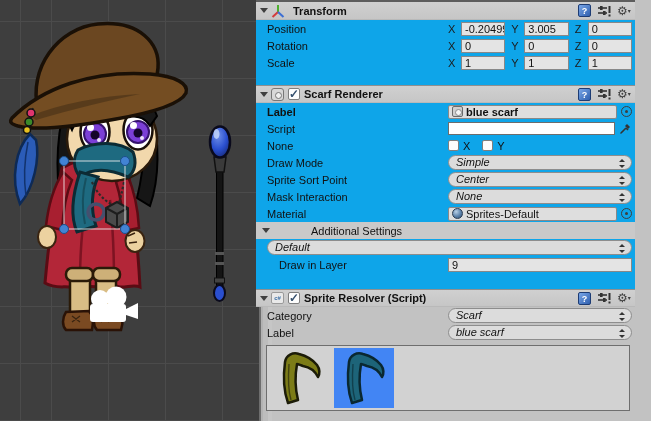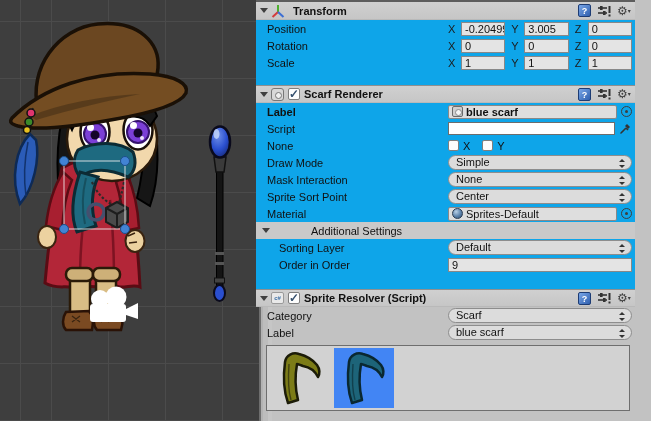--- a/index.html
+++ b/index.html
@@ -49,21 +49,21 @@
   .fields { display:flex; align-items:center; flex:1; min-width:0; }
   .axis { width:9px; margin-right:4px; color:#1c1c1c; flex:0 0 auto; }
   .num-field { flex:1; height:14px; background:#e4e4e4; border:1px solid #888; padding:0 3px;
     line-height:12px; margin-right:6px; overflow:hidden; white-space:nowrap; }
   .num-field:last-child { margin-right:0; }
   .text-field { flex:1; height:14px; background:#e4e4e4; border:1px solid #888; padding:0 3px; line-height:12px; }
   .obj-field { flex:1; height:14px; background:#dedede; border:1px solid #888; border-radius:2px;
     display:flex; align-items:center; padding:0 3px; line-height:12px; }
   .obj-field .obj-text.bold { font-weight:bold; }
   .dropdown { flex:1; height:15px; background:#dcdcdc; border:1px solid #8d8d8d; border-radius:8px;
-    display:flex; align-items:flex-end; padding:0 14px 0 7px; position:relative; line-height:13px; }
+    display:flex; align-items:flex-end; padding:0 14px 0 7px; position:relative; line-height:13px;font-style:italic; }
   .popup-glyph { position:absolute; right:6px; top:2px; width:7px; height:11px; }
   .popup-glyph::before, .popup-glyph::after { content:""; position:absolute; left:1px; border-left:3px solid transparent; border-right:3px solid transparent; }
   .popup-glyph::before { top:1px; border-bottom:3px solid #333; }
   .popup-glyph::after { bottom:1px; border-top:3px solid #333; }
   .picker { width:11px; height:11px; border:1.5px solid #3e3e3e; border-radius:50%; margin-left:4px;
     position:relative; flex:0 0 auto; }
   .picker::after { content:""; position:absolute; left:2.5px; top:2.5px; width:3px; height:3px; border-radius:50%; background:#3e3e3e; }
   .color-swatch { flex:1; height:13px; background:#ffffff; border:1px solid #6d6d6d; }
   .eyedrop { width:13px; height:13px; margin-left:4px; flex:0 0 auto; }
   .flip-group { display:flex; align-items:center; gap:4px; }
@@ -329,34 +329,34 @@
       <span class="rlabel">Draw Mode</span>
       <div class="fields">
         <div class="dropdown">
           <span>Simple</span>
           <span class="popup-glyph"></span>
         </div>
       </div>
     </div>
 
     <div class="row">
+      <span class="rlabel">Sprite Sort Point</span>
+      <div class="fields">
+        <div class="dropdown">
+          <span>Center</span>
+          <span class="popup-glyph"></span>
+        </div>
+      </div>
+    </div>
+
+    <div class="row">
       <span class="rlabel">Mask Interaction</span>
       <div class="fields">
         <div class="dropdown">
           <span>None</span>
-          <span class="popup-glyph"></span>
-        </div>
-      </div>
-    </div>
-
-    <div class="row">
-      <span class="rlabel">Sprite Sort Point</span>
-      <div class="fields">
-        <div class="dropdown">
-          <span>Center</span>
           <span class="popup-glyph"></span>
         </div>
       </div>
     </div>
 
     <div class="row">
       <span class="rlabel">Material</span>
       <div class="fields">
         <div class="obj-field">
           <span class="mat-sphere"></span>
@@ -365,31 +365,30 @@
         <span class="picker"></span>
       </div>
     </div>
 
     <div class="subheader">
       <span class="fold"></span>
       <span>Additional Settings</span>
     </div>
 
     <div class="row">
-      <span class="rlabel indent">Sorting Layer</span>
       <div class="fields">
         <div class="dropdown">
           <span>Default</span>
           <span class="popup-glyph"></span>
         </div>
       </div>
     </div>
 
     <div class="row">
-      <span class="rlabel indent">Order in Order</span>
+      <span class="rlabel indent">Draw in Layer</span>
       <div class="fields">
         <div class="text-field">9</div>
       </div>
     </div>
 
     <div class="gap16"></div>
 
     <div class="comp-header">
       <span class="fold"></span>
       <span class="csharp">c#</span>

